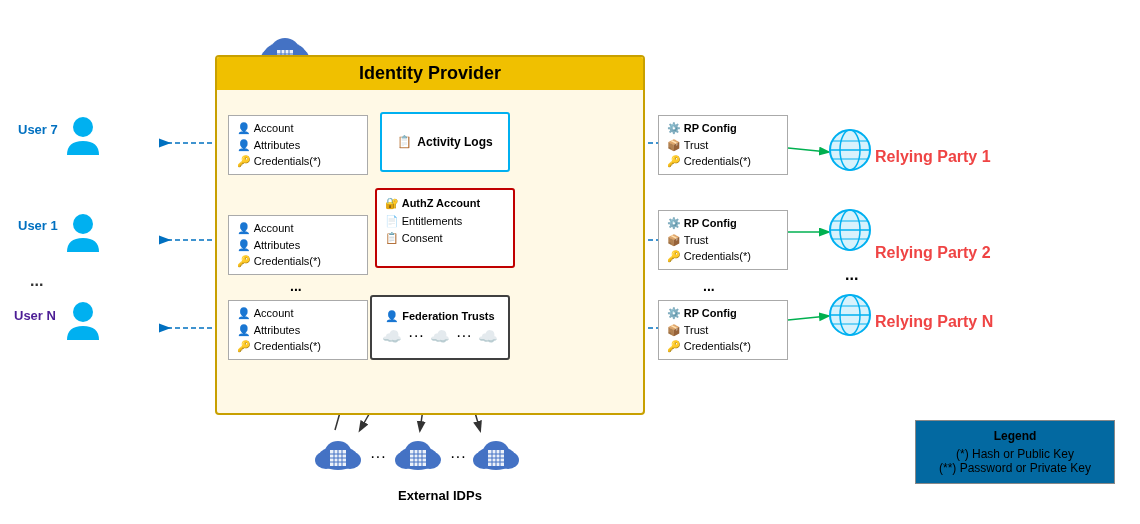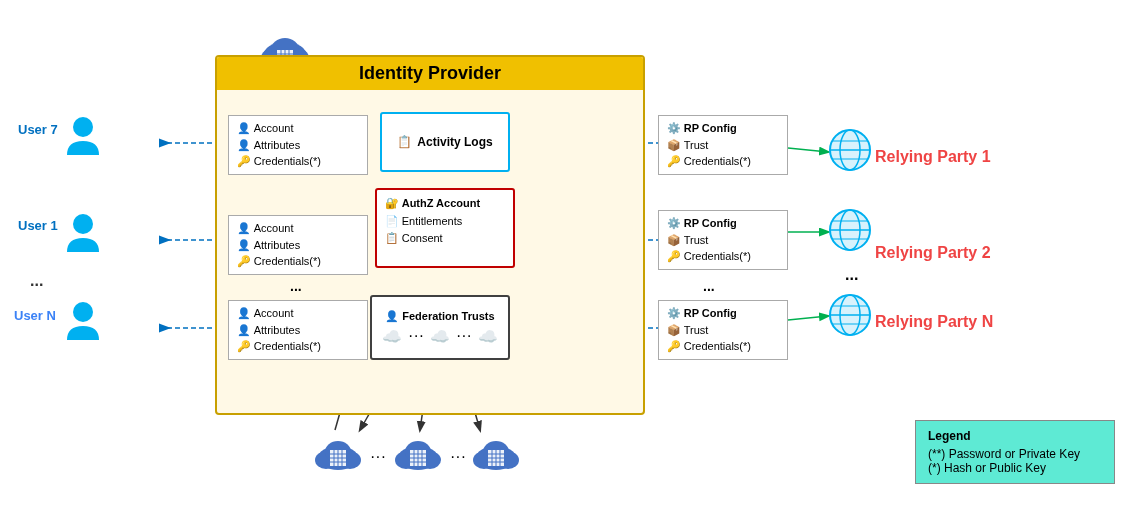--- a/index.html
+++ b/index.html
@@ -151,21 +151,22 @@
 
     
     .legend-box {
       position: absolute;
       right: 25px;
       bottom: 40px;
       width: 200px;
       border: 1px solid #888;
       padding: 8px 12px;
       font-size: 12px;
-      background: #5eead4;
+      background: #0369a1;
+      text-align: center;
     }
 
     .legend-title {
       font-weight: bold;
       margin-bottom: 4px;
     }
 
     
     .svg-overlay {
       position: absolute;
@@ -256,21 +257,21 @@
   <div style="position:absolute; left:18px; top:218px; color:#0070c0; font-weight:bold; font-size:13px;">User 1</div>
   <div style="position:absolute; left:65px; top:212px;">
     <svg width="36" height="44" viewBox="0 0 36 44">
       <circle cx="18" cy="12" r="10" fill="#00b0f0"></circle>
       <path d="M2,40 Q2,26 18,26 Q34,26 34,40" fill="#00b0f0"></path>
     </svg>
   </div>
 
   <div style="position:absolute; left:30px; top:272px; font-size:16px; font-weight:bold; color:#333;">...</div>
 
-  <div style="position:absolute; left:14px; top:308px; color:#3b82f6; font-weight:bold; font-size:13px;">User N</div>
+  <div style="position:absolute; left:14px; top:308px; color:#4c1d95; font-weight:bold; font-size:13px;">User N</div>
   <div style="position:absolute; left:65px; top:300px;">
     <svg width="36" height="44" viewBox="0 0 36 44">
       <circle cx="18" cy="12" r="10" fill="#00b0f0"></circle>
       <path d="M2,40 Q2,26 18,26 Q34,26 34,40" fill="#00b0f0"></path>
     </svg>
   </div>
 
   <div class="account-box account-box-1">
     <div style="display:flex;align-items:center;font-size:11px;">
       <span style="margin-right:3px;">👤</span>
@@ -484,20 +485,21 @@
       <rect x="20" y="20" width="16" height="16" fill="#fff" opacity="0.9"></rect>
       <line x1="24" y1="20" x2="24" y2="36" stroke="#4472c4" stroke-width="1"></line>
       <line x1="28" y1="20" x2="28" y2="36" stroke="#4472c4" stroke-width="1"></line>
       <line x1="32" y1="20" x2="32" y2="36" stroke="#4472c4" stroke-width="1"></line>
       <line x1="20" y1="24" x2="36" y2="24" stroke="#4472c4" stroke-width="1"></line>
       <line x1="20" y1="28" x2="36" y2="28" stroke="#4472c4" stroke-width="1"></line>
       <line x1="20" y1="32" x2="36" y2="32" stroke="#4472c4" stroke-width="1"></line>
     </svg>
   </div>
 
+  <div class="external-idps-label">External IDPs</div>
 
   <div class="legend-box">
     <div class="legend-title">Legend</div>
+    <div>(*) Hash or Public Key</div>
     <div>(**) Password or Private Key</div>
-    <div>(*) Hash or Public Key</div>
   </div>
 
 </div>
 
 </body></html>

